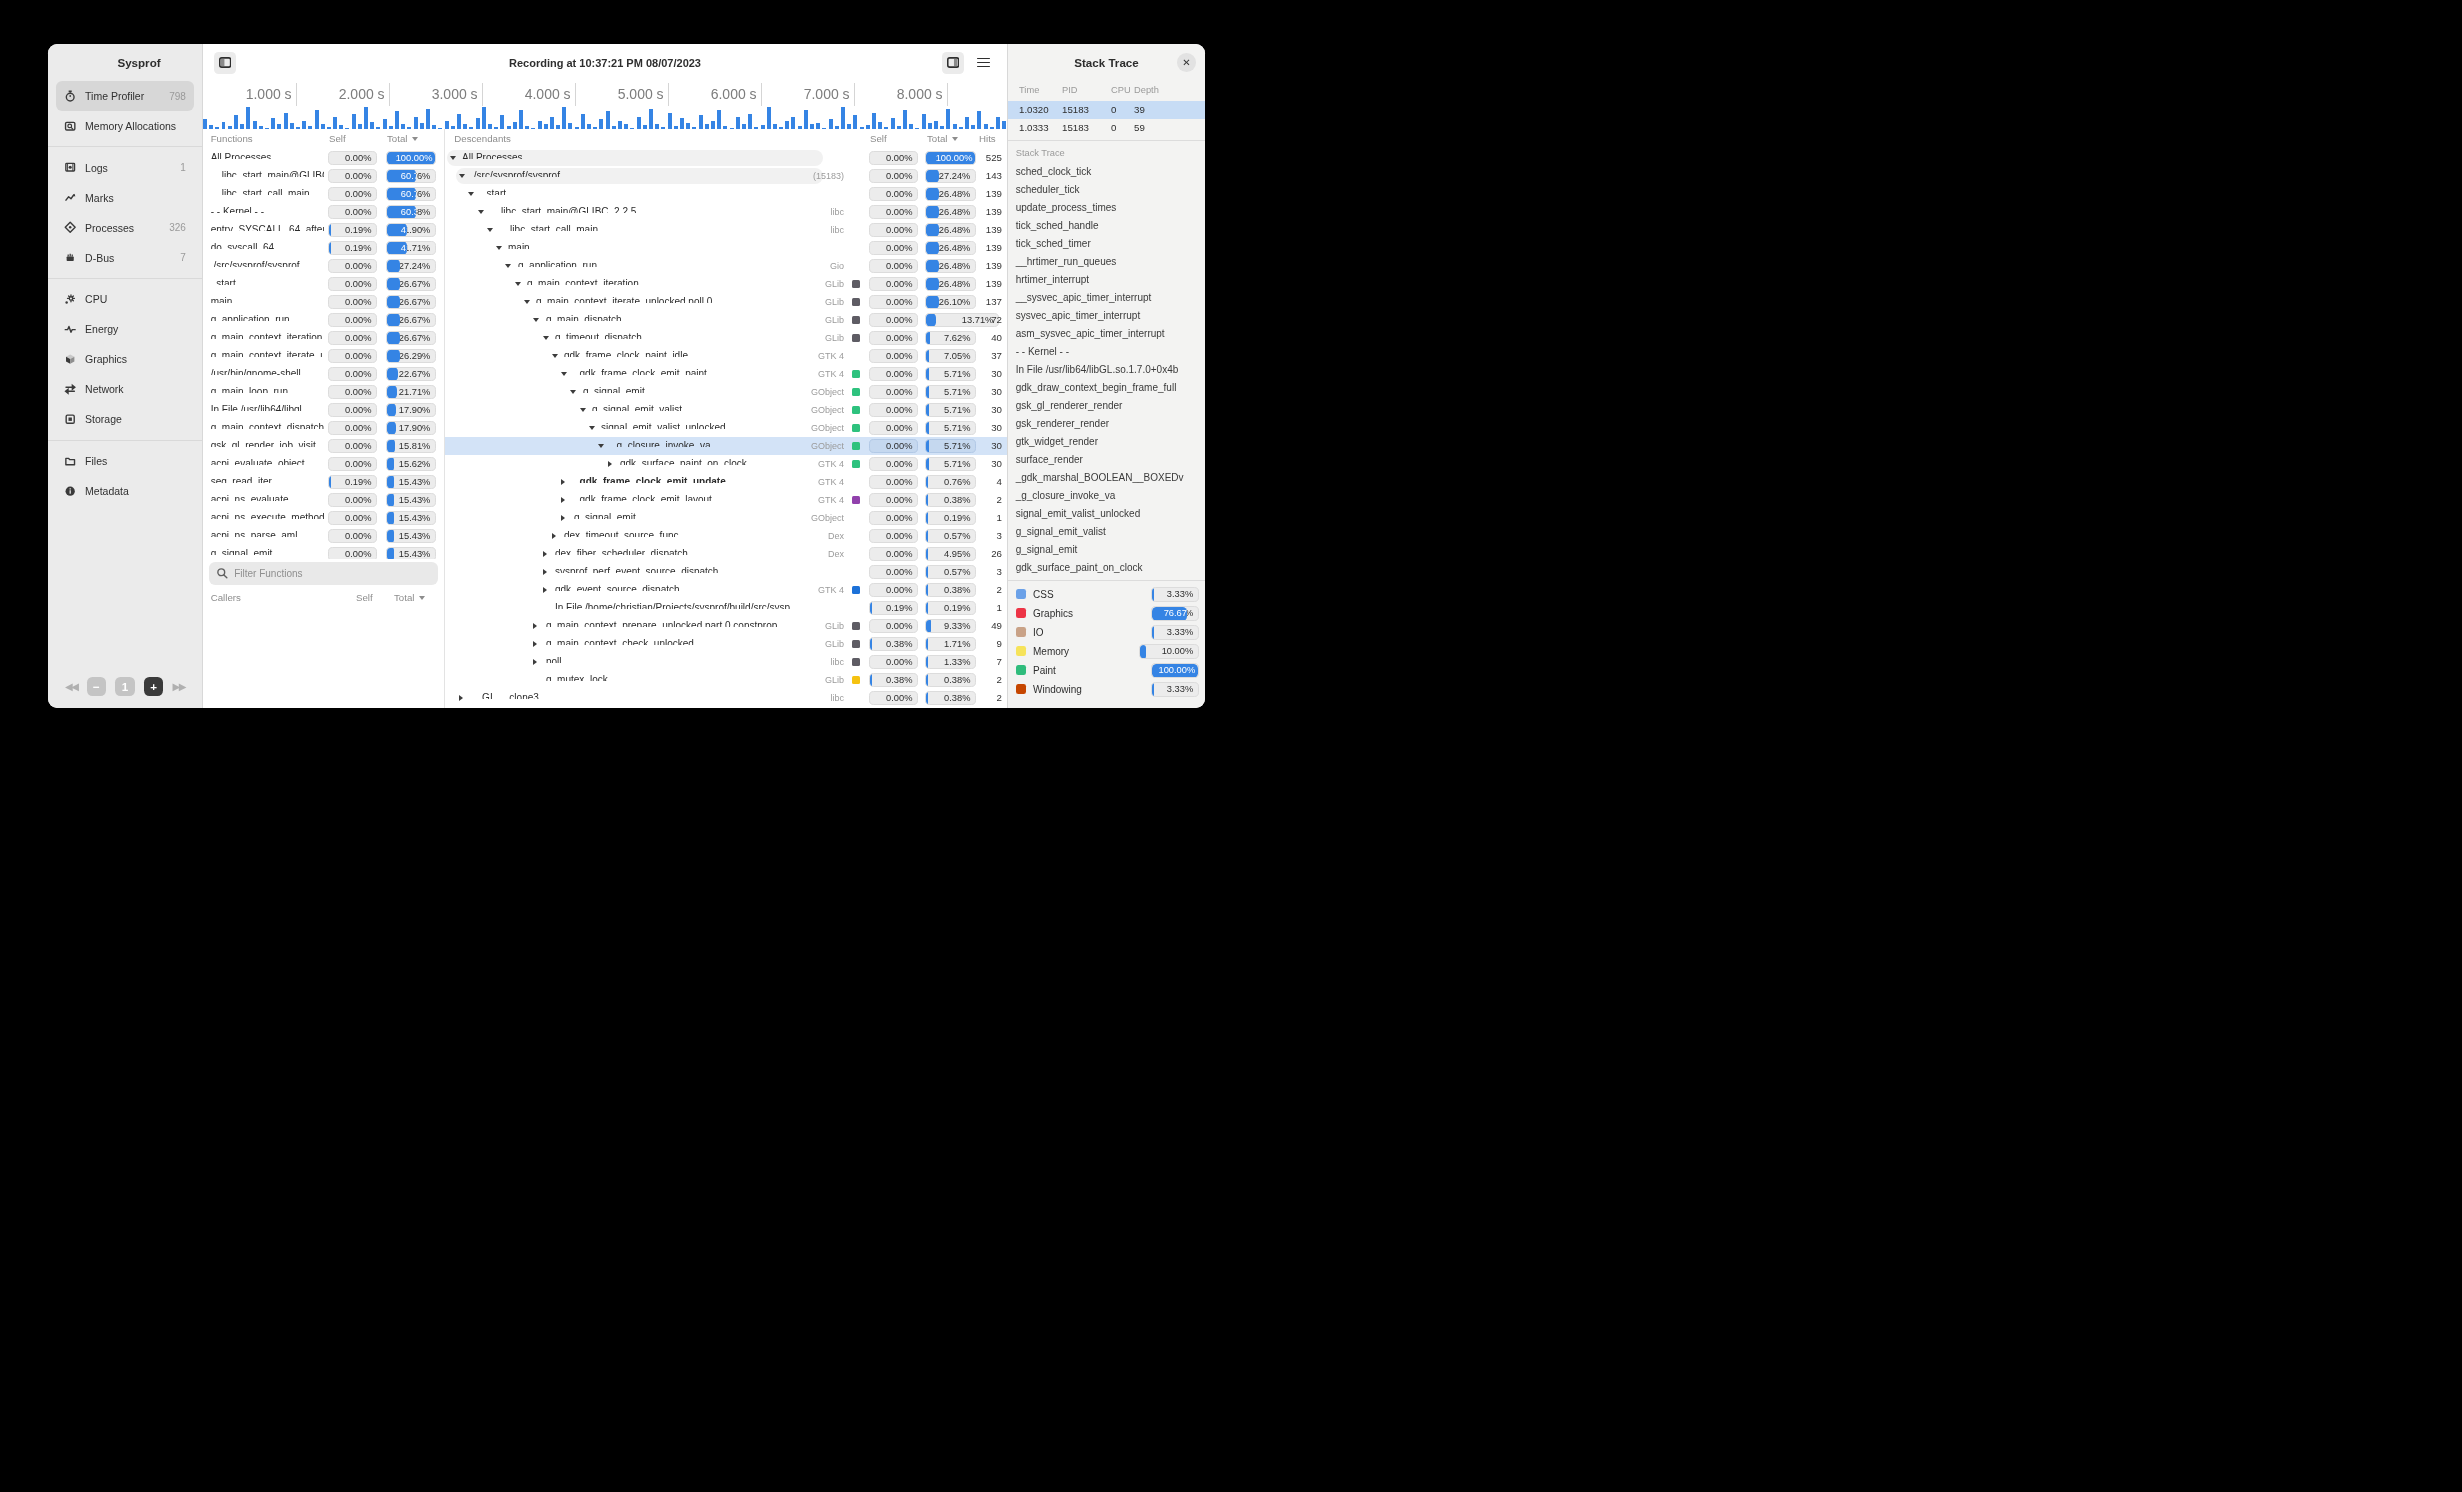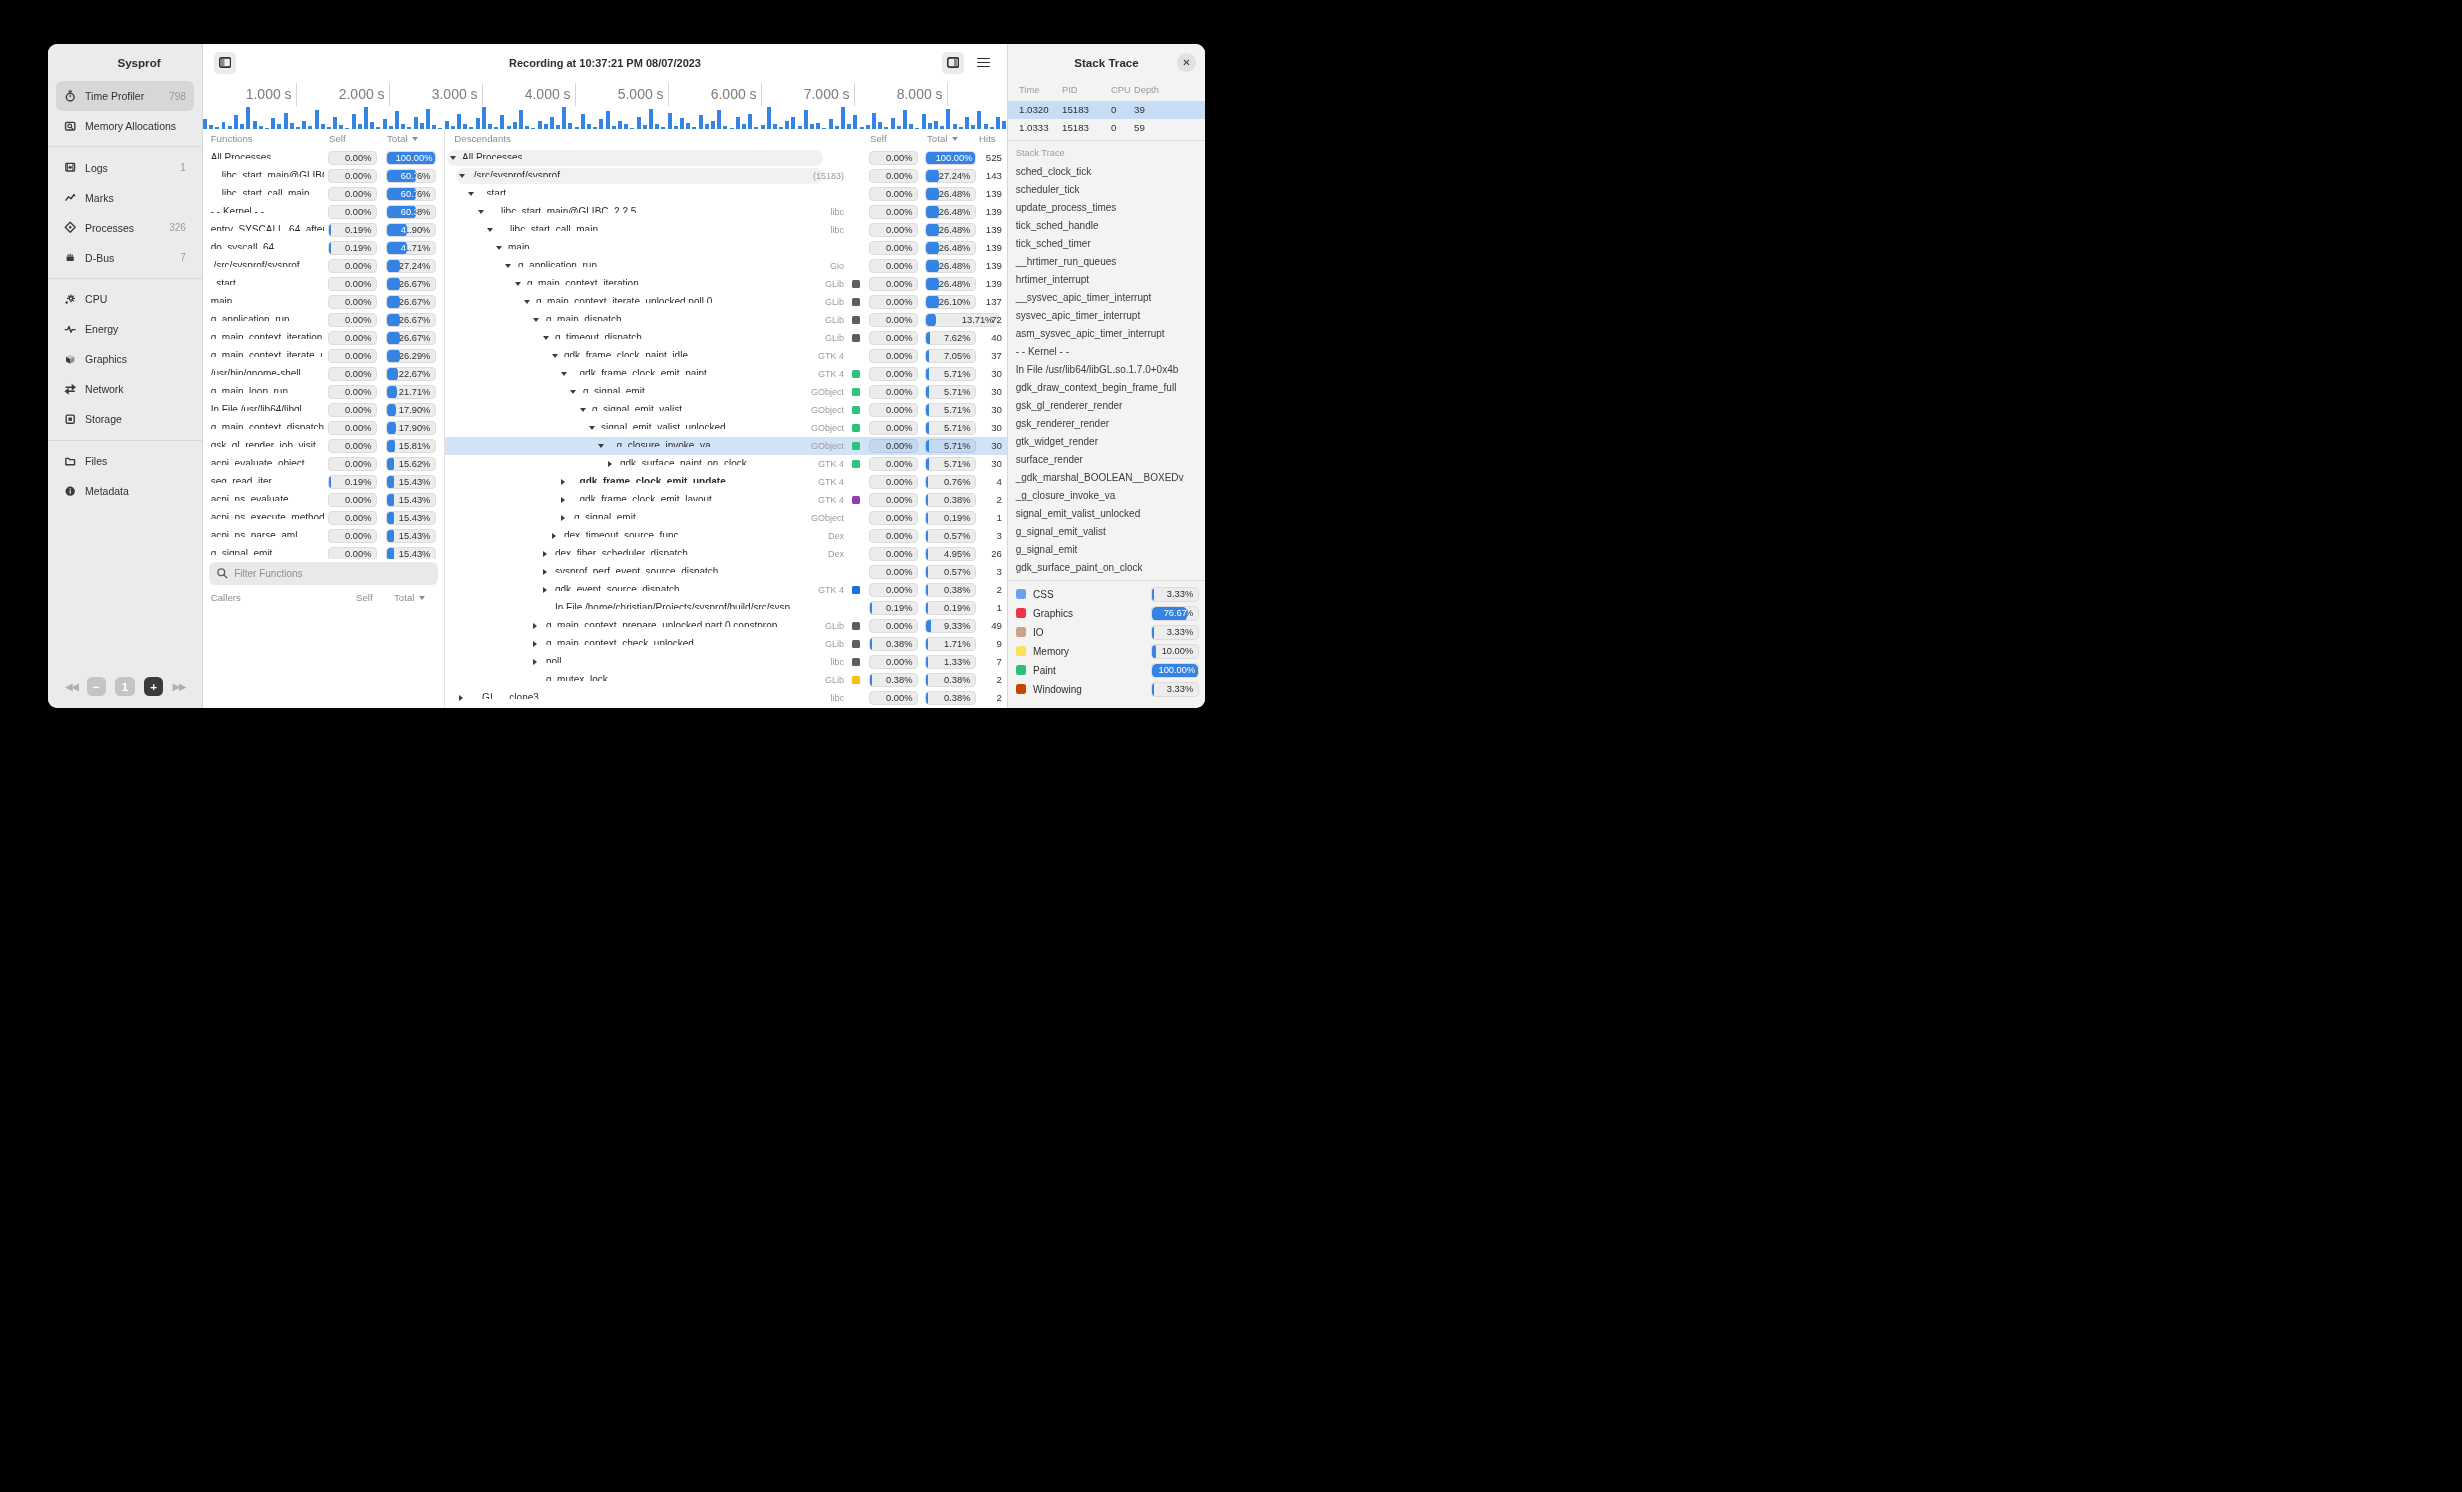--- a/index.html
+++ b/index.html
@@ -1558,21 +1558,21 @@
                 <div class="pfill" style="width: max(3.33%, 1.9px);">
                   <span class="ptxt pin">3.33%</span>
                 </div>
               </div>
             </div>
           </div>
           <div class="lrow">
             <span class="sw" style="background: rgb(246, 227, 90);"></span>
             <span class="ll">Memory</span>
             <div class="cp">
-              <div class="pill" style="width: 48px; --pw: 48px;">
+              <div class="pill" style="width: 60px; --pw: 48px;">
                 <span class="ptxt">10.00%</span>
                 <div class="pfill" style="width: max(10%, 1.9px);">
                   <span class="ptxt pin">10.00%</span>
                 </div>
               </div>
             </div>
           </div>
           <div class="lrow">
             <span class="sw" style="background: rgb(47, 188, 124);"></span>
             <span class="ll">Paint</span>

